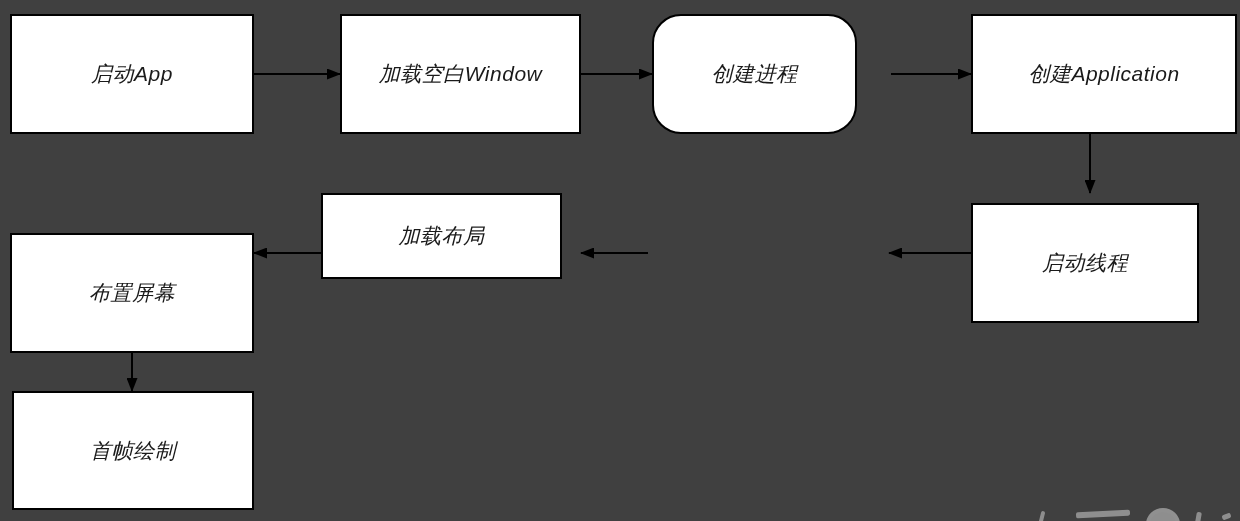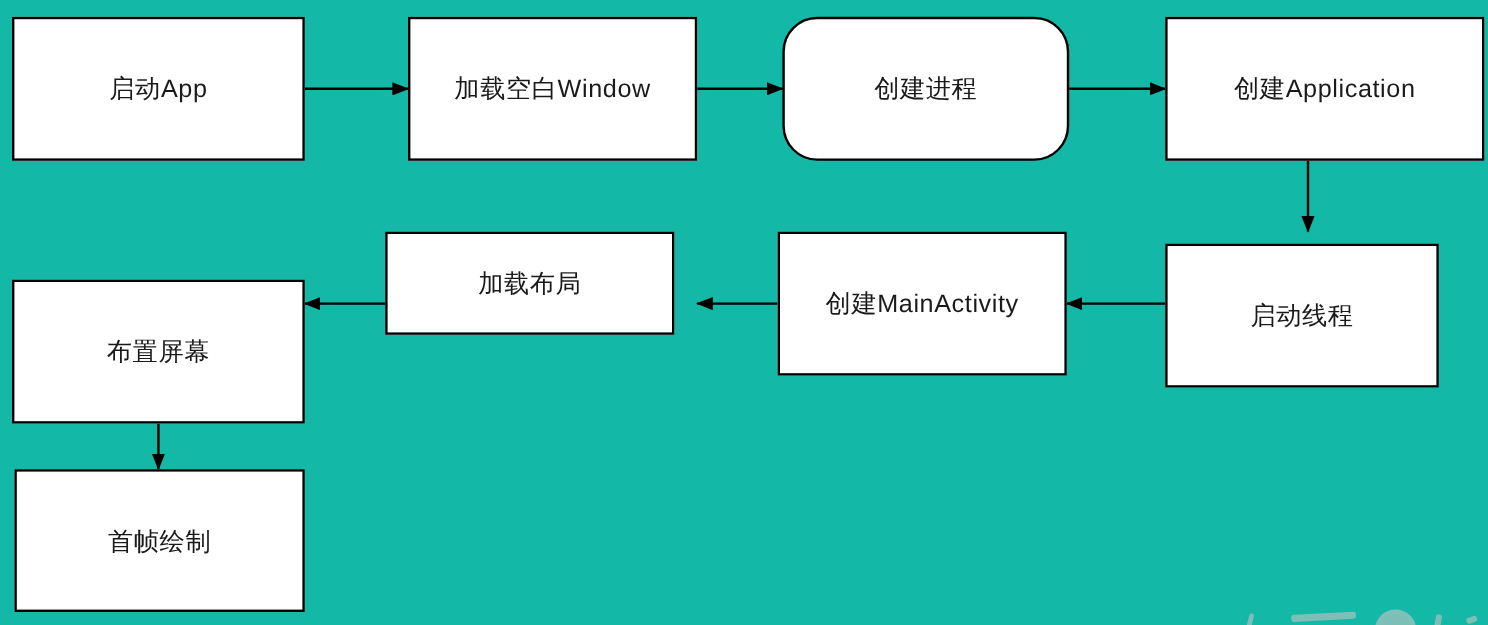--- a/index.html
+++ b/index.html
@@ -4,23 +4,24 @@
 <style>
   html, body {
     margin: 0;
     padding: 0;
     background: #ffffff;
   }
   .canvas {
     position: relative;
     width: 1240px;
     height: 521px;
-    background: #14b8a6;
+    background: #404040;
     overflow: hidden;
     font-family: "Liberation Sans", "DejaVu Sans", sans-serif;
+    font-style: italic;
   }
   .edges {
     position: absolute;
     left: 0;
     top: 0;
     pointer-events: none;
   }
   .node {
     position: absolute;
     box-sizing: border-box;
@@ -32,21 +33,21 @@
   }
   .node-label {
     font-size: 21px;
     color: #1a1a1a;
     letter-spacing: 0.5px;
     white-space: nowrap;
   }
   
   .n1 { left: 10px;  top: 14px;  width: 244px; height: 120px; }
   .n2 { left: 340px; top: 14px;  width: 241px; height: 120px; }
-  .n3 { left: 652px; top: 14px;  width: 239px; height: 120px; border-radius: 29px; }
+  .n3 { left: 652px; top: 14px;  width: 205px; height: 120px; border-radius: 29px; }
   .n4 { left: 971px; top: 14px;  width: 266px; height: 120px; }
   
   .n5 { left: 971px; top: 193px; width: 228px; height: 120px; margin-top: 10px; }
   .n6 { left: 648px; top: 193px; width: 241px; height: 120px; }
   .n7 { left: 321px; top: 193px; width: 241px; height: 86px; justify-content: center; }
   .n8 { left: 10px;  top: 193px; width: 244px; height: 120px; margin-top: 40px; }
   
   .n9 { left: 12px;  top: 391px; width: 242px; height: 119px; }
 
   
@@ -95,23 +96,20 @@
   </div>
   <div class="node n3">
     <span class="node-label">创建进程</span>
   </div>
   <div class="node n4">
     <span class="node-label">创建Application</span>
   </div>
   <div class="node n5">
     <span class="node-label">启动线程</span>
   </div>
-  <div class="node n6">
-    <span class="node-label">创建MainActivity</span>
-  </div>
   <div class="node n7">
     <span class="node-label">加载布局</span>
   </div>
   <div class="node n8">
     <span class="node-label">布置屏幕</span>
   </div>
   <div class="node n9">
     <span class="node-label">首帧绘制</span>
   </div>
 

